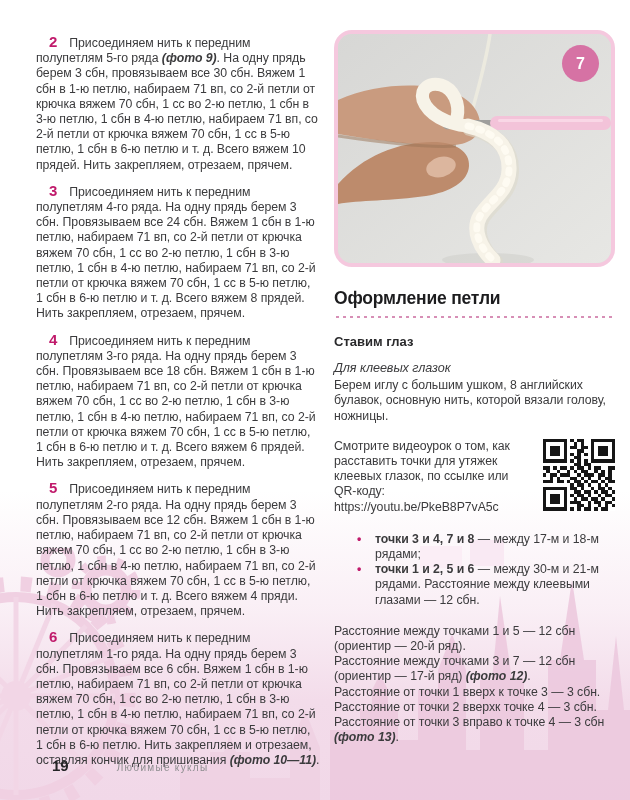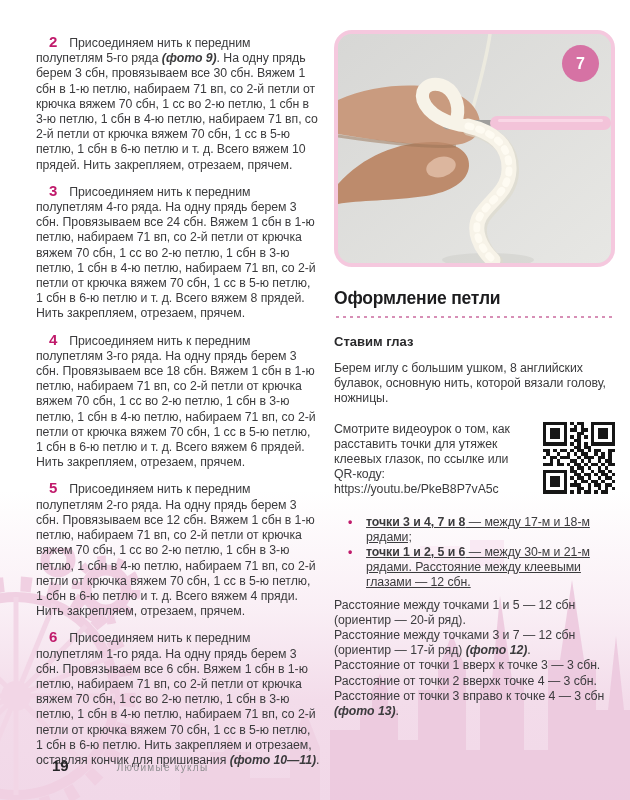--- a/index.html
+++ b/index.html
@@ -42,21 +42,21 @@
     background-image:radial-gradient(circle,#d78fb6 1.3px,rgba(0,0,0,0) 1.5px);
     background-size:7px 4px;background-repeat:repeat-x;background-position:0 50%;}
   .sub-title{font-size:13px;font-weight:bold;color:#2a2a2c;margin-bottom:12px;}
   .lead-italic{font-style:italic;font-weight:bold;font-size:12.6px;margin-bottom:2px;font-weight:normal;}
   .materials{margin-bottom:15px;}
   .video-row{display:flex;gap:11px;align-items:flex-start;margin-bottom:17px;}
   .video-row .vtext{flex:1;}
   .qr{width:72px;height:72px;display:grid;grid-template-rows:repeat(21,1fr);grid-template-columns:repeat(21,1fr);
     background:#fff;flex:0 0 72px;}
   .qr div{background:#161616;}
-  ul.bullets{list-style:none;margin:7px;padding:0;text-decoration:underline;}
+  ul.bullets{list-style:none;margin:16px;padding:0;}
   ul.bullets li{position:relative;padding-left:25px;font-size:12.3px;line-height:15.2px;letter-spacing:-.05px;}
   ul.bullets li::before{content:"\2022";position:absolute;left:7px;top:0;color:var(--accent);font-weight:bold;}
   ul.bullets .b{font-weight:bold;}
   
   .footer{position:absolute;left:52px;bottom:26px;display:flex;align-items:baseline;}
   .page-num{font-weight:bold;font-size:15px;color:#242426;}
   .footer-title{margin-left:48px;font-size:10px;color:#8d8d8f;letter-spacing:1.3px;}
 </style>
 </head>
 <body>
@@ -131,20 +131,21 @@
         <path d="M130,92 C156,98 172,112 171,136 C170,158 152,166 142,182 C134,196 142,214 155,226" stroke="#f7f3e8" stroke-width="15" fill="none" stroke-linecap="round"></path>
         <path d="M130,92 C156,98 172,112 171,136 C170,158 152,166 142,182 C134,196 142,214 155,226" stroke="#fffdf4" stroke-width="7" fill="none" stroke-linecap="round" stroke-dasharray="3 8" opacity="0.8"></path>
       </svg>
       <div class="badge">7</div>
     </div>
 
     <div class="section-title">Оформление петли</div>
     <div class="dotline"></div>
 
     <div class="sub-title">Ставим глаз</div>
+    <p class="lead-italic body-txt" style="font-style:italic">Для клеевых глазок</p>
     <p class="materials body-txt">Берем иглу с большим ушком, 8 английских булавок, основную нить, которой вязали голову, ножницы.</p>
 
     <div class="video-row">
       <p class="vtext body-txt">Смотрите видеоурок о том, как расставить точки для утяжек клеевых глазок, по ссылке или QR-коду: https://youtu.be/PkeB8P7vA5c</p>
       <div class="qr">
           <div style="grid-area: 1 / 1;"></div>
           <div style="grid-area: 1 / 2;"></div>
           <div style="grid-area: 1 / 3;"></div>
           <div style="grid-area: 1 / 4;"></div>
           <div style="grid-area: 1 / 5;"></div>

